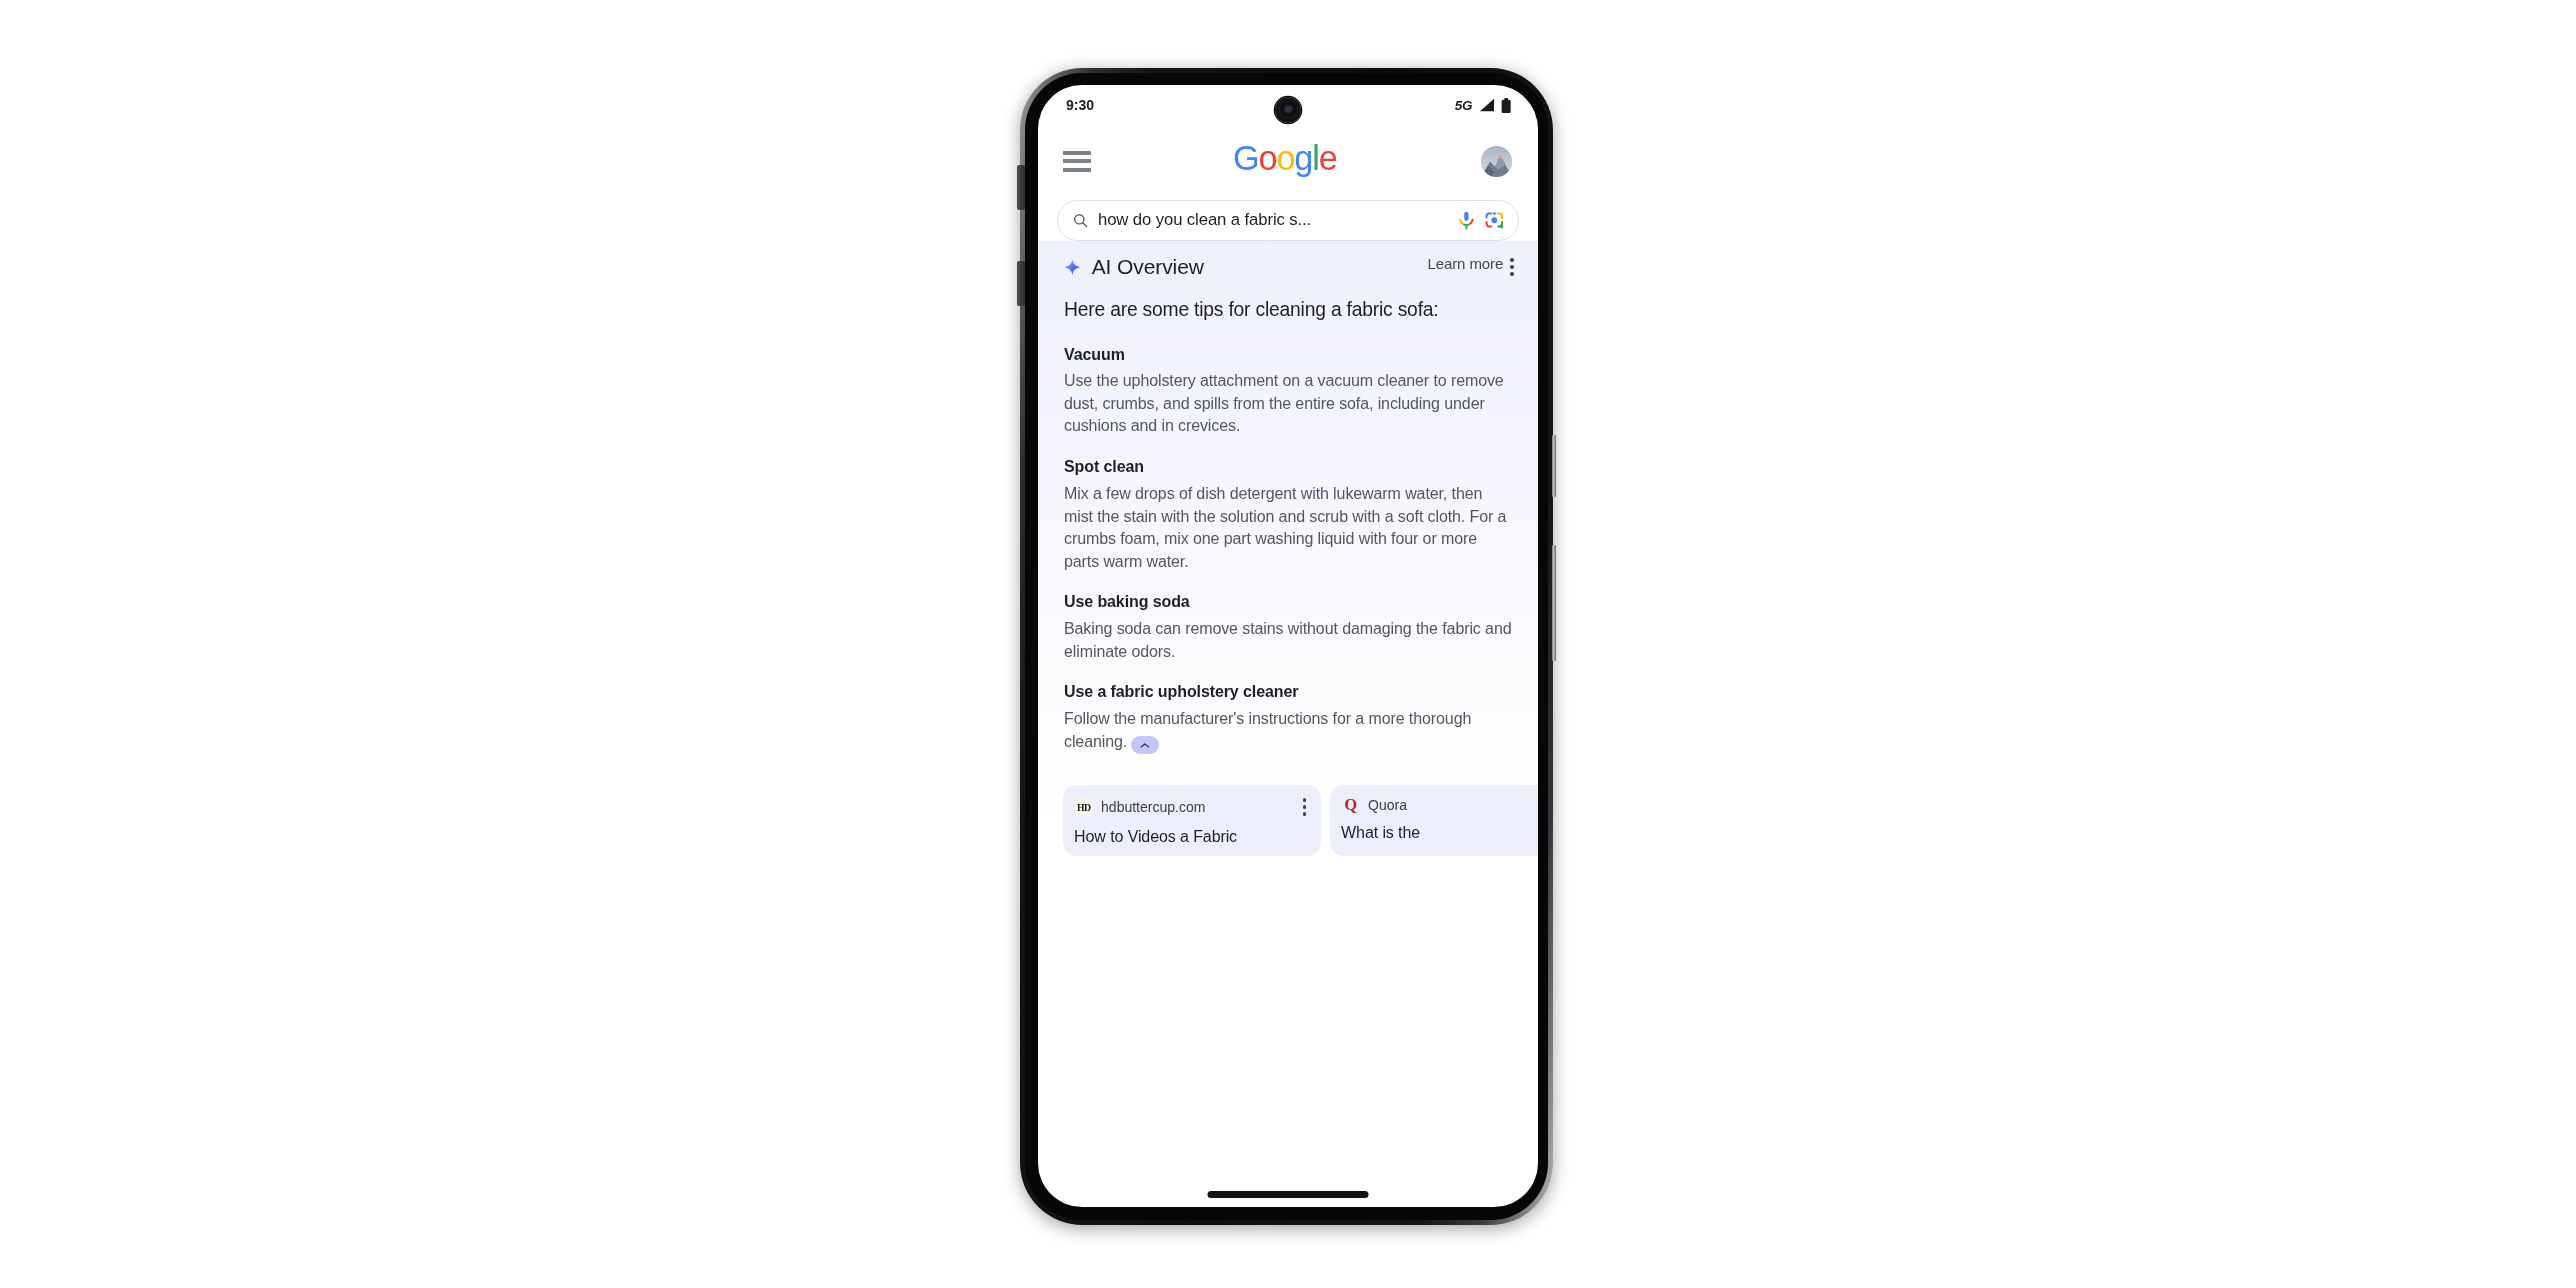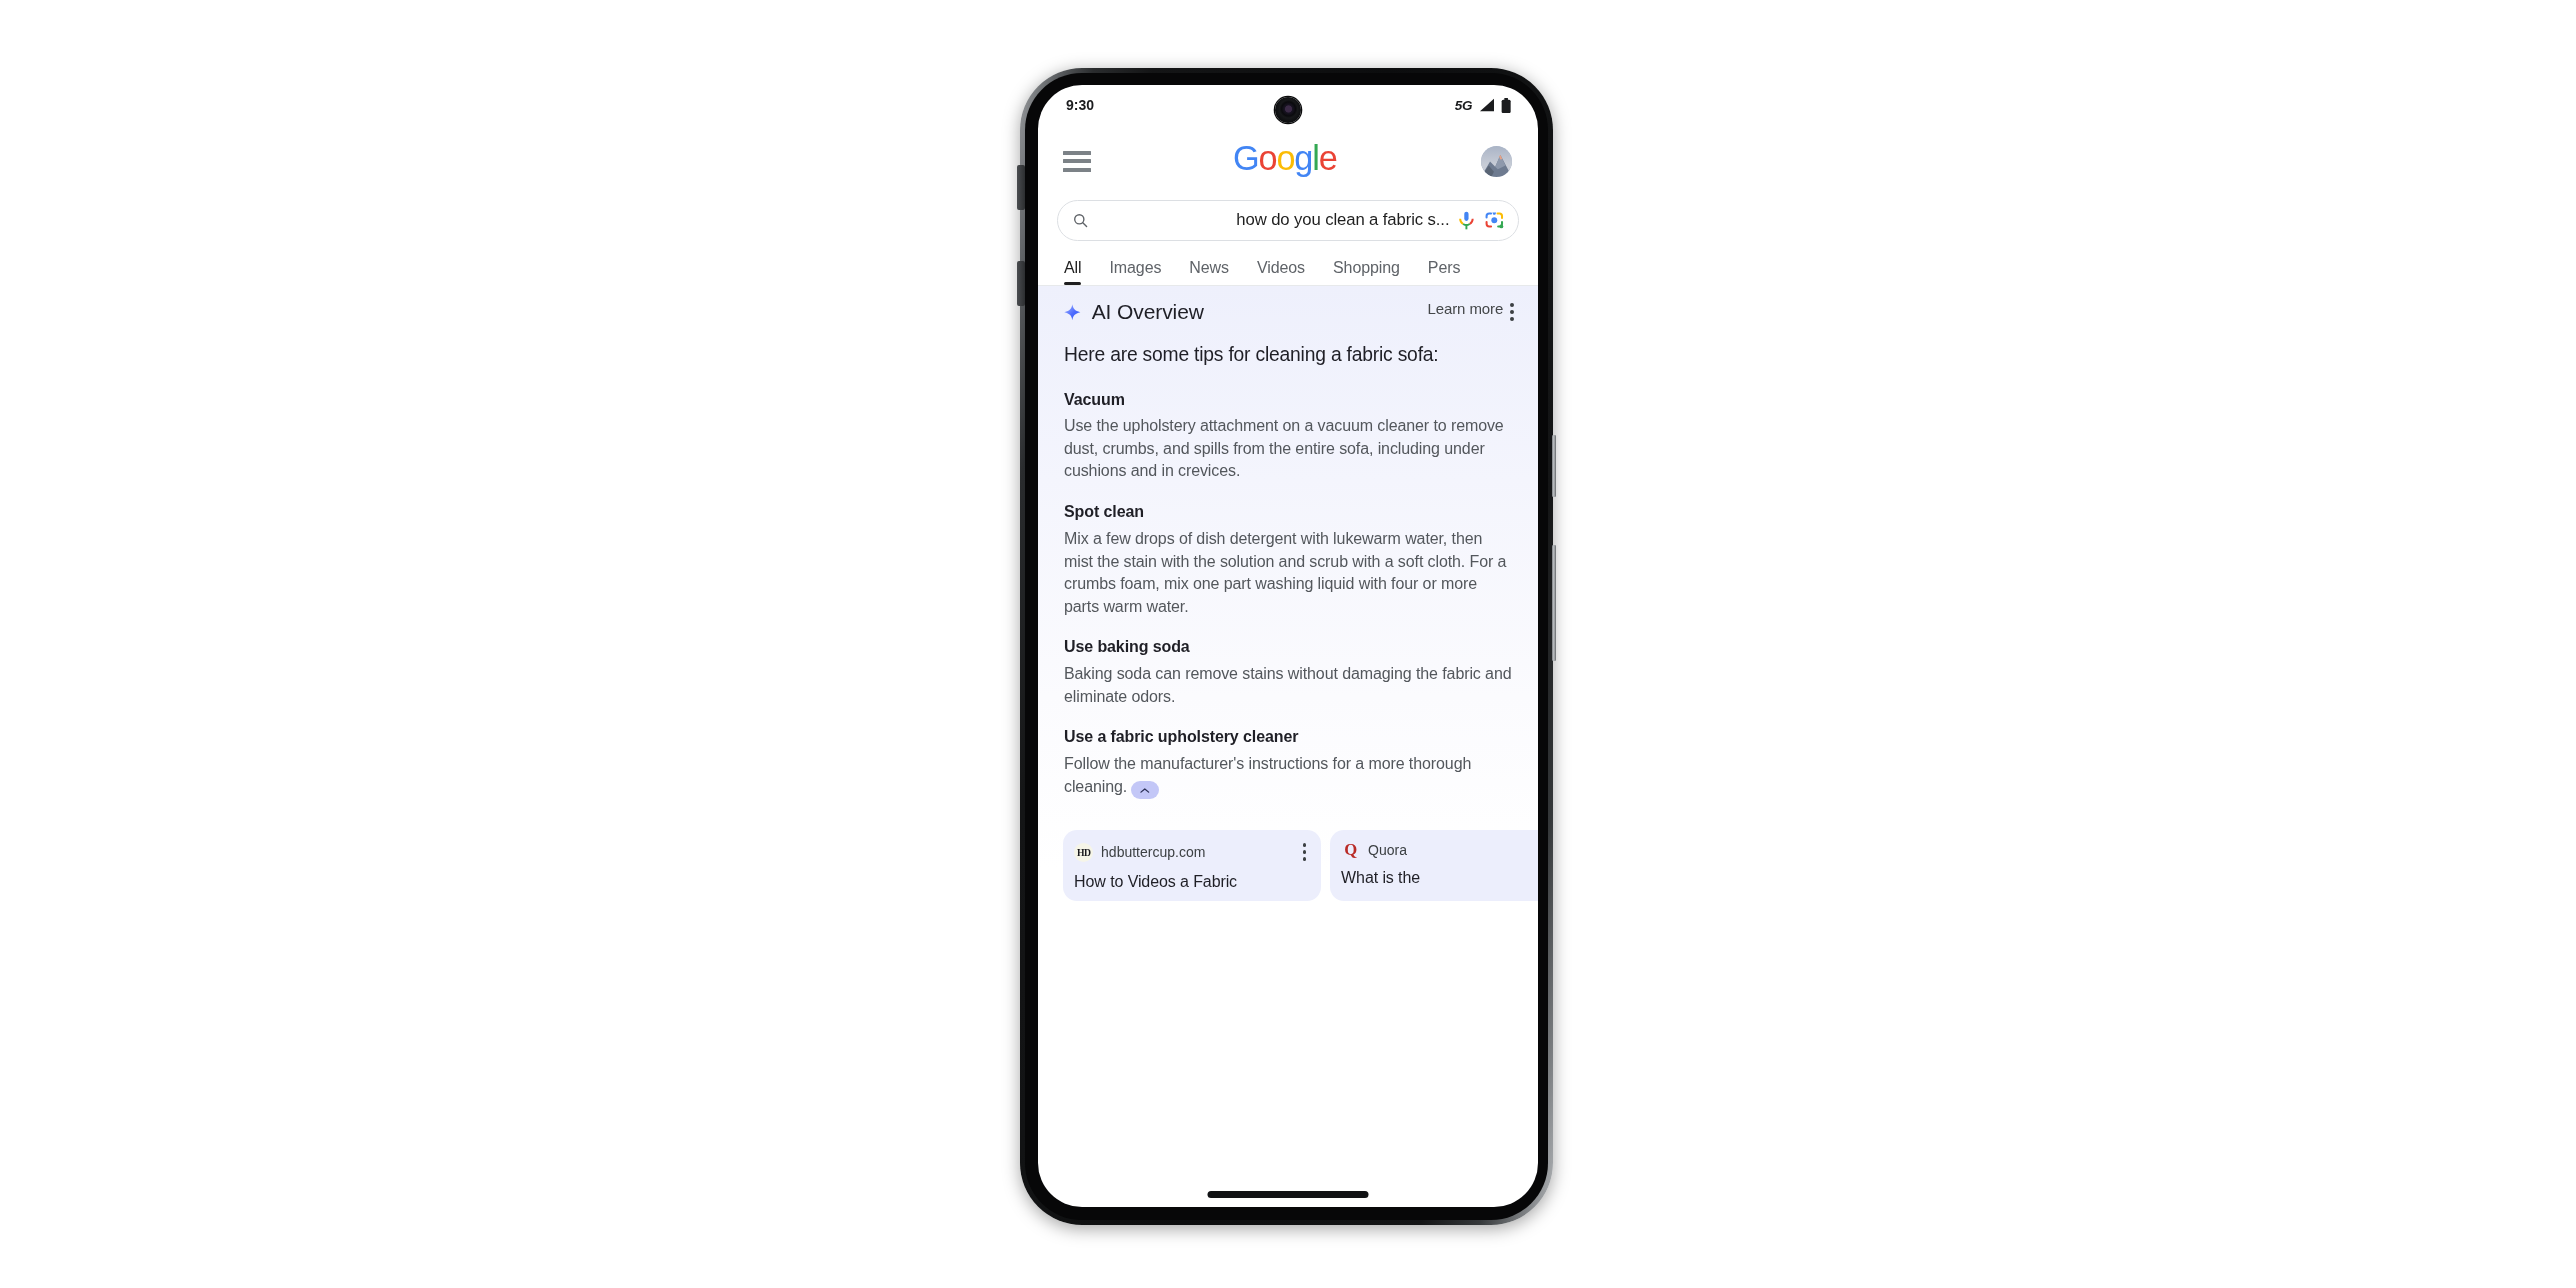--- a/index.html
+++ b/index.html
@@ -88,21 +88,20 @@
   
   #searchwrap { padding: 2.6px 19.3px 0 19.3px; }
   #searchbox {
     height: 41px; border:0.6px solid #dcdfe3; border-radius:26px;
     display:flex; align-items:center; gap:9px; padding: 0 13px 0 14px;
     background:#fff;
   }
   #search-text {
     flex:1; font-size:16.7px; color:#1f1f1f; white-space:nowrap; overflow:hidden;
     letter-spacing:-0.1px;
-    text-align:right;
   }
 
   
   #tabs {
     display:flex; align-items:flex-end; gap:28px;
     padding: 15.5px 0 0 26px; height: 45px;
     border-bottom:0.6px solid #e7e9eb;
     white-space:nowrap; overflow:hidden;
   }
   .tab {
@@ -270,28 +269,20 @@
               <path d="M21 4 h3 a4 4 0 0 1 4 4 v3" stroke="#FBBC05" stroke-width="3.2" fill="none" stroke-linecap="round"></path>
               <path d="M4 17 v3 a4 4 0 0 0 4 4 h3" stroke="#EA4335" stroke-width="3.2" fill="none" stroke-linecap="round"></path>
               <path d="M28 17 v3 a4 4 0 0 1-4 4 h-2" stroke="#34A853" stroke-width="3.2" fill="none" stroke-linecap="round"></path>
               <circle cx="16" cy="14.5" r="4.6" fill="#4285F4"></circle>
               <circle cx="27" cy="24" r="3" fill="#34A853"></circle>
             </svg>
           </span>
         </div>
       </div>
 
-      <div id="tabs">
-        <div class="tab active">All</div>
-        <div class="tab">Images</div>
-        <div class="tab">News</div>
-        <div class="tab">Videos</div>
-        <div class="tab">Shopping</div>
-        <div class="tab">Pers</div>
-      </div>
 
       <div id="ai-panel">
 
         <div id="ai-head">
           <span>
             <svg class="svg-ic" width="16.7" height="16.7" viewBox="0 0 24 24">
               <defs>
                   <linearGradient id="spk" x1="0" y1="0" x2="1" y2="1">
                 <stop offset="0%" stop-color="#a6b8ff"></stop>
                     <stop offset="55%" stop-color="#4d6bfe"></stop>

